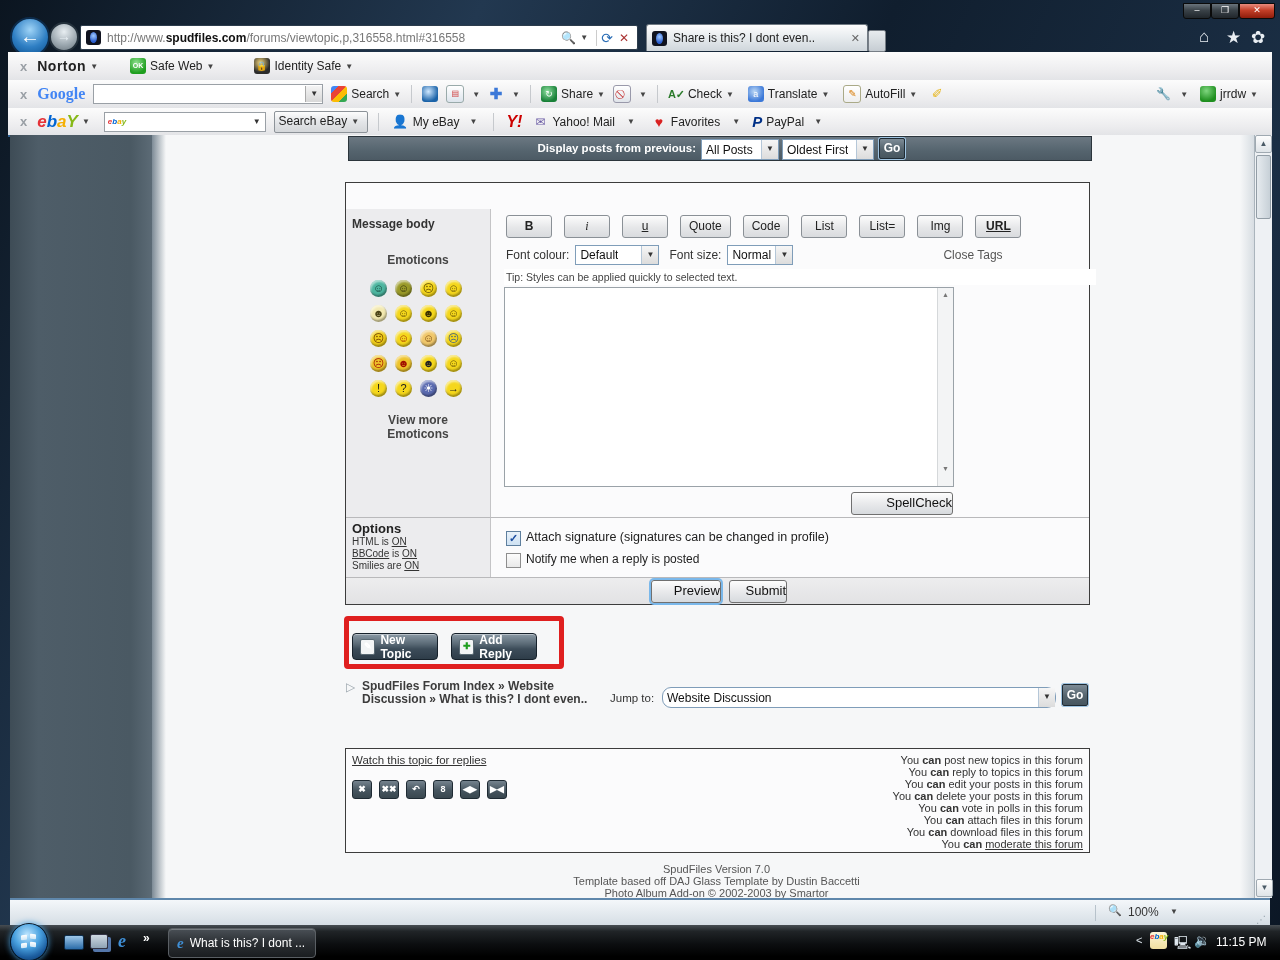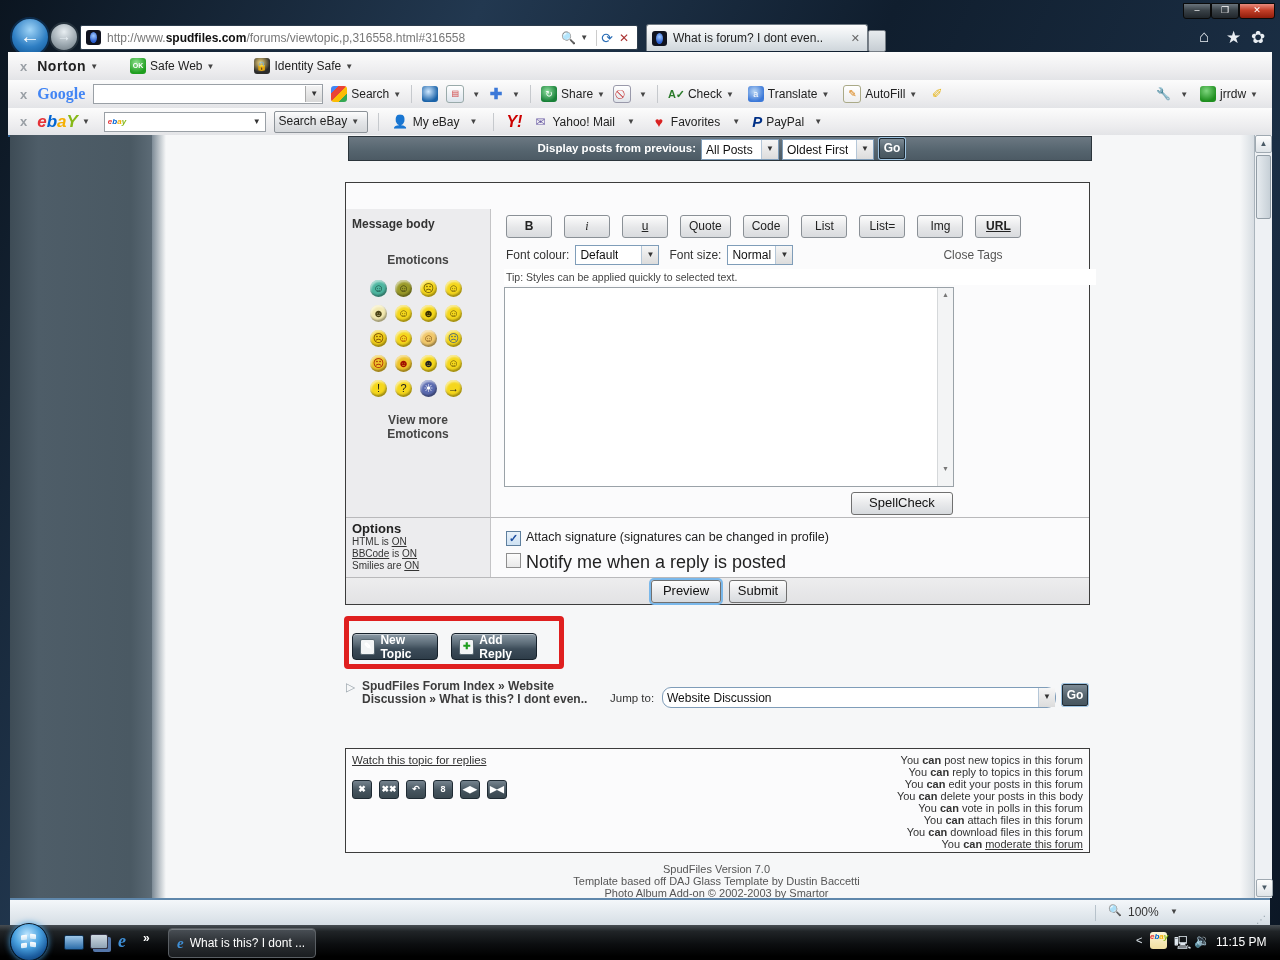--- a/index.html
+++ b/index.html
@@ -54,21 +54,21 @@
   .modicon{width:18px;height:17px;border-radius:3px;background:linear-gradient(#75838e,#46555f 55%,#39474f);border:1px solid #1e2a33;color:#fff;font-size:9px;line-height:16px;text-align:center;font-weight:bold;overflow:hidden;}
   .action-btn{height:25px;border:1px solid #16212b;border-radius:4px;background:linear-gradient(#8a99a5,#5a6a76 40%,#3c4c59 60%,#2e3d49);color:#fff;font-weight:bold;font-size:12px;display:flex;align-items:center;box-shadow:inset 0 1px 0 rgba(255,255,255,.4);}
   .action-icon{width:14px;height:14px;background:#f2f4f5;border:1px solid #5a6a74;border-radius:2px;margin:0 5px 0 7px;position:relative;font-size:9px;line-height:13px;text-align:center;}
   .red-rect{border:5px solid #df1f1f;border-radius:4px;}
   .bc{font-weight:bold;font-size:12px;color:#3c3c3c;line-height:13px;}
   .perm-line{font-size:11px;color:#333;line-height:12px;}
   .perm-line b{font-weight:bold;}
   .u{text-decoration:underline;}
   .opt-line{font-size:10px;color:#333;line-height:12px;}
   .cb{width:13px;height:13px;border:1px solid #8e8e8e;background:linear-gradient(#fcfcfc,#e9e9e9);font-size:11px;line-height:12px;text-align:center;color:#1b4da0;font-weight:bold;}
-  .vista-btn{background:linear-gradient(#fdfdfd,#e9eaec 50%,#d7dade);border:1px solid #707070;border-radius:3px;font-size:13px;color:#111;text-align:center;}
+  .vista-btn{background:linear-gradient(#fdfdfd,#e9eaec 50%,#d7dade);border:1px solid #707070;border-radius:3px;font-size:13px;color:#111;text-align:right;}
   
   .sbar{background:#eef1f4;border-left:1px solid #aab4bc;}
   .sb-btn{background:linear-gradient(#fdfdfd,#dfe4e8);border:1px solid #9fa9b1;border-radius:2px;color:#4a5a66;font-size:8px;text-align:center;line-height:15px;}
   .sb-thumb{background:linear-gradient(90deg,#e6ebef,#c7d0d7);border:1px solid #929da6;border-radius:2px;}
   
   #statusbar{left:10px;top:898px;width:1260px;height:27px;background:linear-gradient(#f4f7fa,#dde4ea 70%,#d3dbe2);border-top:2px solid #5f87ab;font-size:12px;color:#333;}
   #taskbar{left:0;top:925px;width:1280px;height:35px;background:linear-gradient(#474d53,#202427 18%,#0c0e10 55%,#000 90%);}
   .orb{width:36px;height:36px;border-radius:50%;background:radial-gradient(circle at 45% 30%,#bfe6ff,#4aa2e0 40%,#1b5c9e 70%,#0a2f57);border:1px solid #061a2e;box-shadow:0 0 6px #4aa2e0;}
   .pane{position:absolute;width:6px;height:5px;background:linear-gradient(#fff,#cfe6f5);border-radius:1px;}
   .taskbtn{height:28px;border:1px solid #5a5f64;border-radius:4px;background:linear-gradient(#4a5056,#2b2f33 50%,#1a1d20);color:#fff;font-size:12px;display:flex;align-items:center;box-shadow:inset 0 1px 0 rgba(255,255,255,.25);}
@@ -92,21 +92,21 @@
     <span class="urltools">
       <span style="font-size:12px;">🔍</span>
       <span class="dd">▼</span>
       <span style="width:1px;height:16px;background:#ccc;margin:0 4px;"></span>
       <span style="font-size:14px;color:#2a6db5;">⟳</span>
       <span style="font-size:12px;color:#a33;margin:0 8px 0 6px;">✕</span>
     </span>
   </div>
   <div class="abs tab" style="left:646px;top:24px;width:220px;height:26px;">
     <span class="favicon" style="margin-left:5px;"></span>
-    <span style="margin-left:6px;white-space:nowrap;overflow:hidden;">What is forum? I dont even..</span>
+    <span style="margin-left:6px;white-space:nowrap;overflow:hidden;">Share is this? I dont even..</span>
     <span style="margin-left:auto;margin-right:7px;color:#666;font-size:11px;">✕</span>
   </div>
   <div class="abs" style="left:868px;top:30px;width:16px;height:20px;background:linear-gradient(#e8ecef,#c6cdd3);border:1px solid #70,70a;border:1px solid #777e86;border-radius:2px;"></div>
   <div class="abs chrome-glyph" style="left:1199px;top:27px;">⌂</div>
   <div class="abs chrome-glyph" style="left:1226px;top:27px;">★</div>
   <div class="abs chrome-glyph" style="left:1251px;top:27px;">✿</div>
 
   <div class="abs tbrow" style="top:52px;height:28px;">
     <span class="tb-x">x</span>
     <span style="font-weight:bold;font-size:14px;letter-spacing:.5px;">Norton</span>
@@ -278,21 +278,21 @@
       <div class="abs panel-left" style="left:0;top:334px;width:144px;height:60px;border-top:1px solid #b9b9bb;">
         <div style="padding:3px 0 0 6px;font-weight:bold;font-size:13px;color:#222;">Options</div>
         <div class="opt-line" style="padding-left:6px;"><span>HTML is </span><span class="u">ON</span></div>
         <div class="opt-line" style="padding-left:6px;"><span class="u">BBCode</span><span> is </span><span class="u">ON</span></div>
         <div class="opt-line" style="padding-left:6px;"><span>Smilies are </span><span class="u">ON</span></div>
       </div>
       <div class="abs" style="left:145px;top:334px;width:598px;height:60px;border-top:1px solid #b9b9bb;background:#fbfbfc;">
         <span class="abs cb" style="left:15px;top:13px;background:linear-gradient(#e8f1fa,#cfe2f3);border-color:#5e7f9e;">✓</span>
         <span class="abs" style="left:35px;top:12px;font-size:12.5px;color:#222;">Attach signature (signatures can be changed in profile)</span>
         <span class="abs cb" style="left:15px;top:35px;"></span>
-        <span class="abs" style="left:35px;top:34px;font-size:18px;color:#222;">Notify me when a reply is posted</span>
+        <span class="abs" style="left:35px;top:34px;font-size:12px;color:#222;">Notify me when a reply is posted</span>
       </div>
       <div class="abs" style="left:0;top:394px;width:743px;height:26px;background:linear-gradient(#ededee,#e2e2e4);border-top:1px solid #b9b9bb;">
         <span class="abs vista-btn" style="left:305px;top:2px;width:68px;height:21px;line-height:20px;box-shadow:0 0 0 2px #7ab8eb;">Preview</span>
         <span class="abs vista-btn" style="left:383px;top:2px;width:56px;height:21px;line-height:20px;">Submit</span>
       </div>
     </div>
 
     <div class="abs red-rect" style="left:334px;top:481px;width:210px;height:43px;"></div>
     <div class="abs action-btn" style="left:342px;top:498px;width:84px;">
       <span class="action-icon">✎</span>
@@ -321,21 +321,21 @@
           <span class="modicon">↶</span>
           <span class="modicon">8</span>
           <span class="modicon">◀▶</span>
           <span class="modicon">▶◀</span>
         </div>
       <div class="abs" style="right:6px;top:5px;text-align:right;">
 
       <div class="perm-line"><span>You </span><b>can</b><span> post new topics in this forum</span><span class="u"></span></div>
           <div class="perm-line"><span>You </span><b>can</b><span> reply to topics in this forum</span><span class="u"></span></div>
           <div class="perm-line"><span>You </span><b>can</b><span> edit your posts in this forum</span><span class="u"></span></div>
-          <div class="perm-line"><span>You </span><b>can</b><span> delete your posts in this body</span><span class="u"></span></div>
+          <div class="perm-line"><span>You </span><b>can</b><span> delete your posts in this forum</span><span class="u"></span></div>
           <div class="perm-line"><span>You </span><b>can</b><span> vote in polls in this forum</span><span class="u"></span></div>
           <div class="perm-line"><span>You </span><b>can</b><span> attach files in this forum</span><span class="u"></span></div>
           <div class="perm-line"><span>You </span><b>can</b><span> download files in this forum</span><span class="u"></span></div>
           <div class="perm-line"><span>You </span><b>can</b><span> </span><span class="u">moderate this forum</span></div>
         </div>
     </div>
 
     <div class="abs" style="left:335px;top:728px;width:743px;text-align:center;font-size:11px;color:#555;line-height:12px;height:35px;overflow:hidden;">
       <div>SpudFiles Version 7.0</div>
       <div>Template based off DAJ Glass Template by Dustin Baccetti</div>

